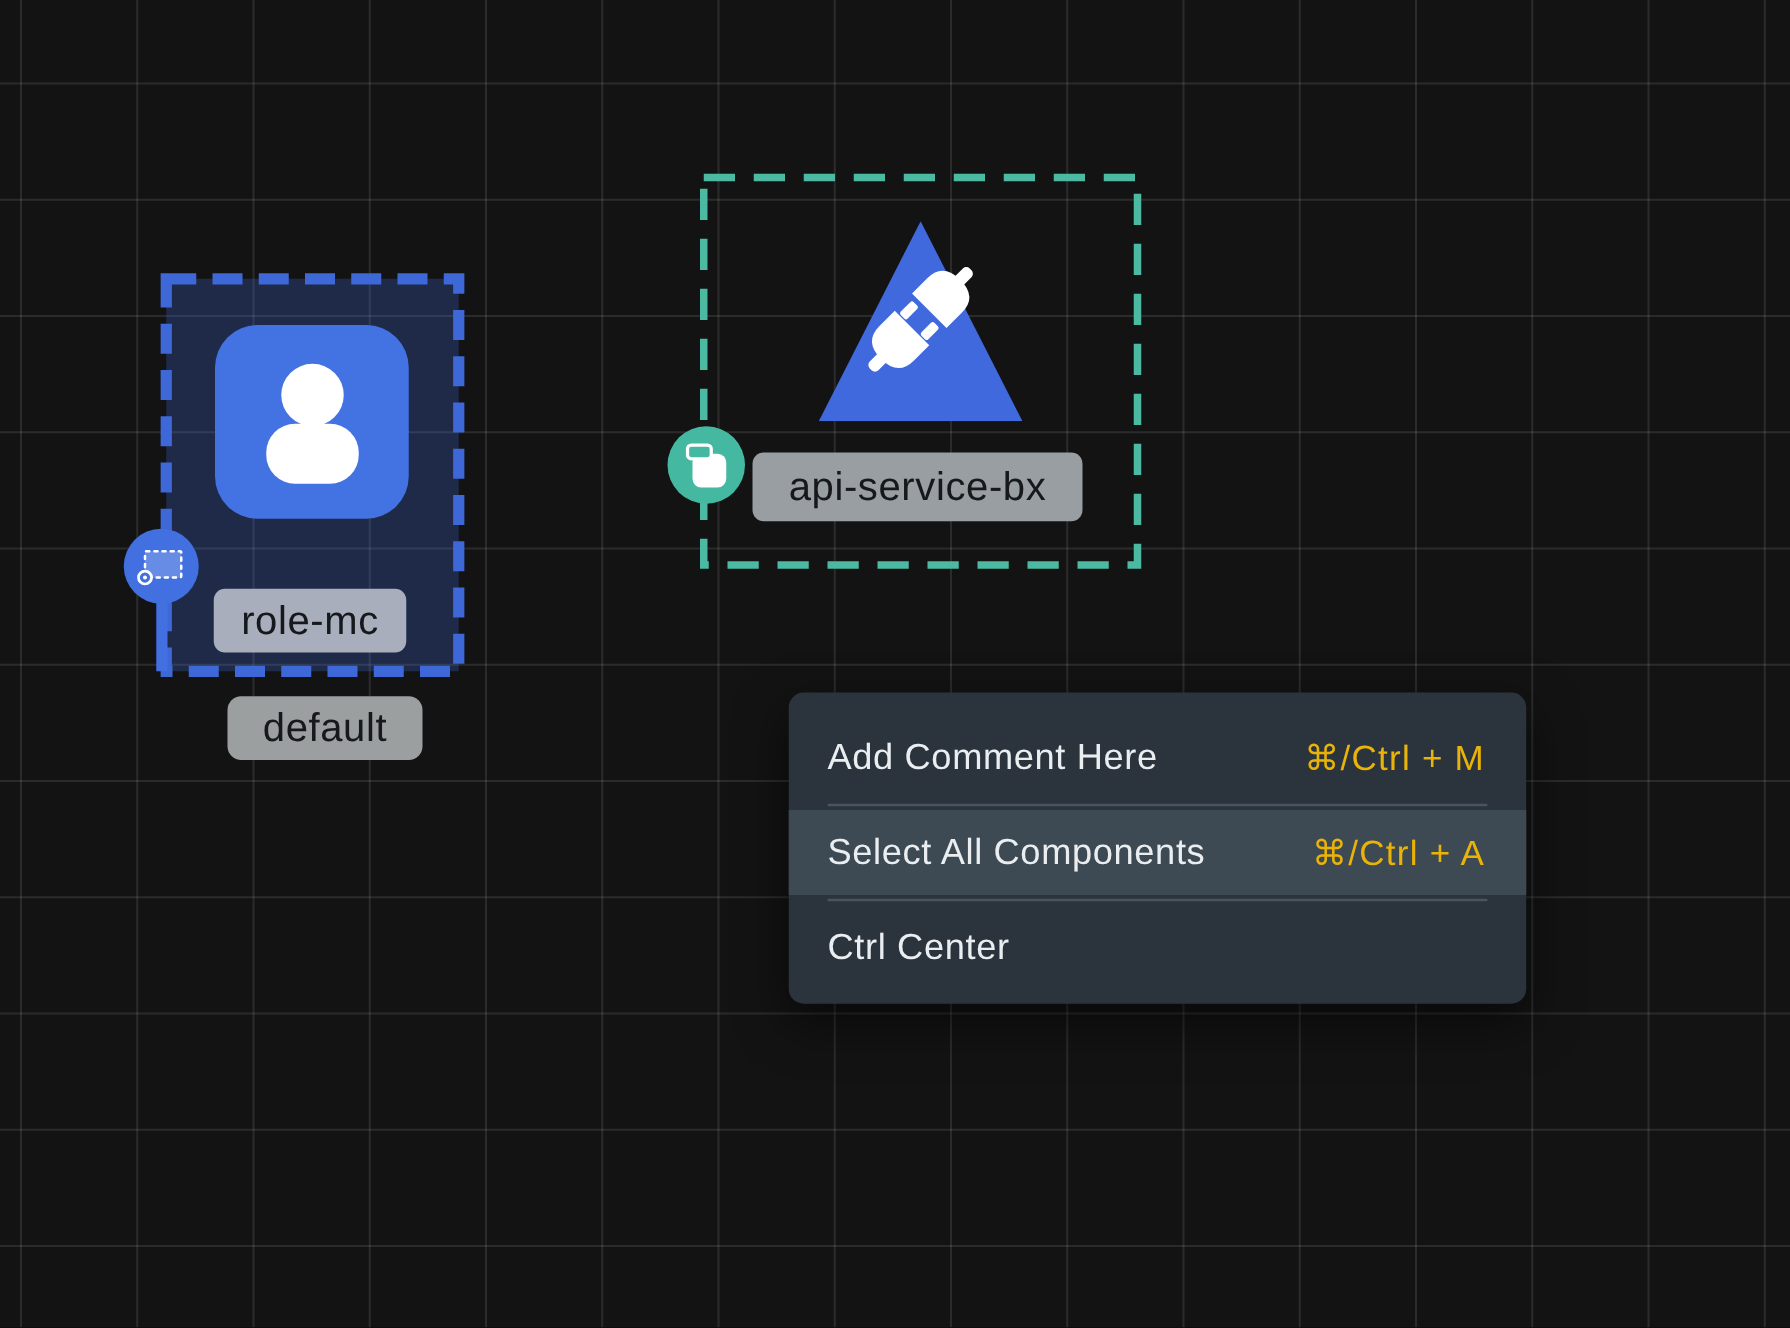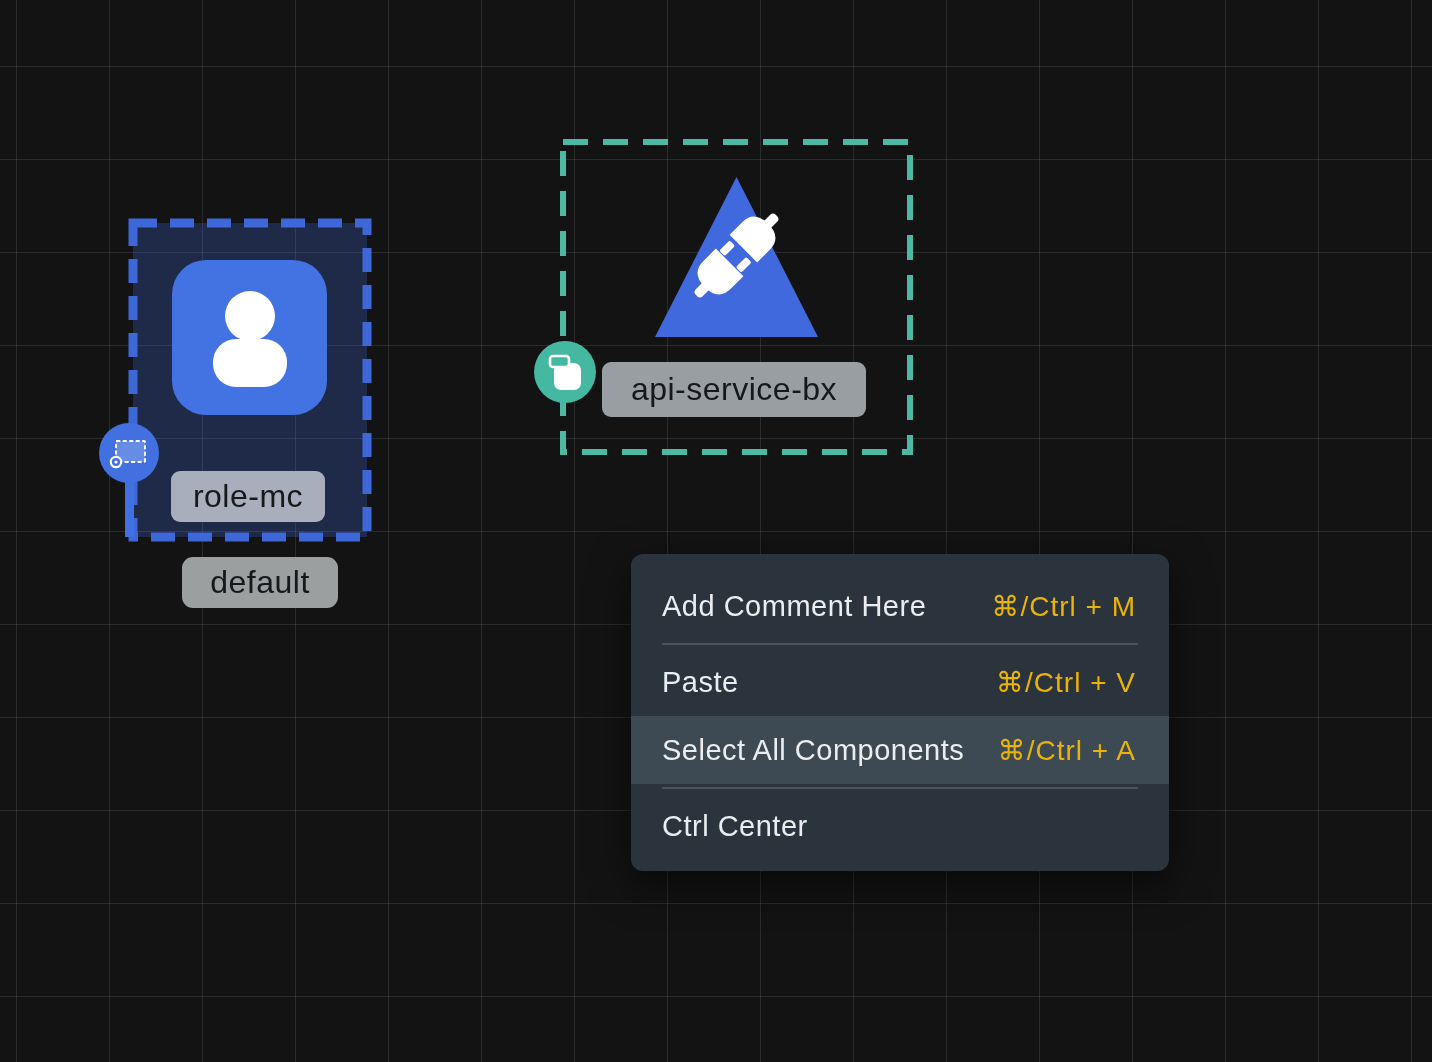--- a/index.html
+++ b/index.html
@@ -38,21 +38,21 @@
   .badge-blue{left:99px;top:423px;width:60px;height:60px;}
   .badge-teal{left:534px;top:341px;width:62px;height:62px;}
   .badge-stem{position:absolute;left:125px;top:479px;width:9px;height:58px;}
 
   
   .triangle-wrap{position:absolute;left:655px;top:177px;width:163px;height:160px;}
   .plug-wrap{position:absolute;left:678px;top:197px;width:117px;height:117px;}
 
   
   .menu{
-    position:absolute;left:631px;top:554px;width:538px;
+    position:absolute;left:631px;top:554px;width:590px;
     background:#2b343d;border-radius:12px;
     padding:18px 0 11px 0;
     box-shadow:0 14px 40px rgba(0,0,0,0.55);
     color:#eaeef1;
   }
   .menu-item{
     height:68px;display:flex;align-items:center;justify-content:space-between;
     padding:0 33px 0 31px;font-size:29px;letter-spacing:0.5px;cursor:default;
   }
   .menu-item .shortcut{font-size:28px;color:#eab308;letter-spacing:1px;}
@@ -129,24 +129,20 @@
 
   <div class="menu">
 
     <div class="menu-item">
       <span>Add Comment Here</span>
       <span class="shortcut">⌘/Ctrl + M</span>
     </div>
 
     <div class="menu-divider"></div>
 
-    <div class="menu-item">
-      <span>Paste</span>
-      <span class="shortcut">⌘/Ctrl + V</span>
-    </div>
 
     <div class="menu-item highlight">
       <span>Select All Components</span>
       <span class="shortcut">⌘/Ctrl + A</span>
     </div>
 
     <div class="menu-divider"></div>
 
 
 

